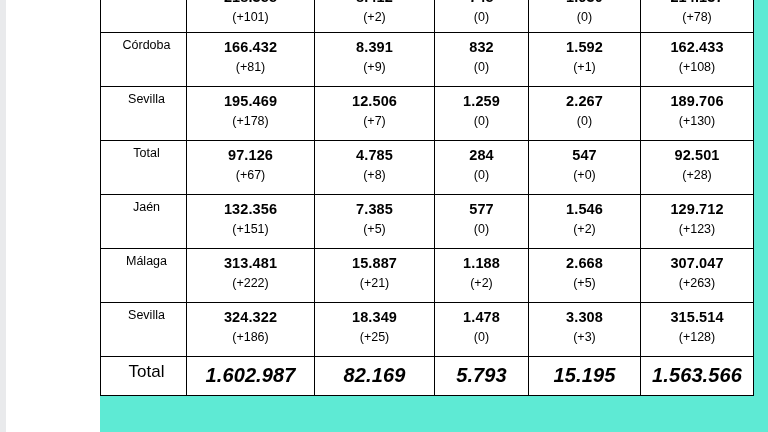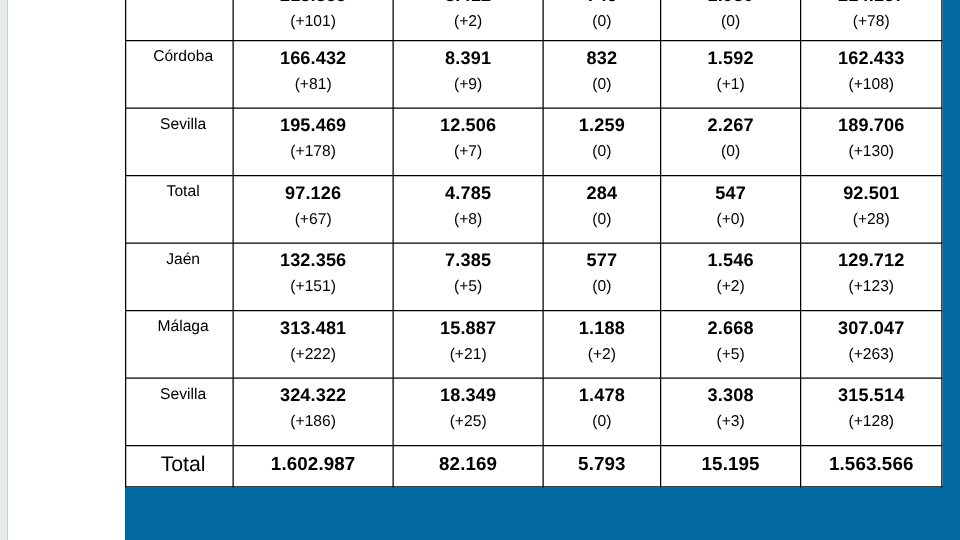--- a/index.html
+++ b/index.html
@@ -11,21 +11,21 @@
     overflow: hidden;
   }
   body {
     font-family: "Liberation Sans", sans-serif;
     color: #000000;
   }
   .page {
     position: relative;
     width: 768px;
     height: 432px;
-    background: #0369a1;
+    background: #5eead4;
     box-sizing: border-box;
   }
   .left-gutter {
     position: absolute;
     left: 0;
     top: 0;
     width: 6px;
     height: 432px;
     background: #e9eaec;
   }
@@ -74,22 +74,23 @@
     line-height: 1.5;
   }
   .total-row td {
     font-weight: bold;
   }
   .total-row .cell-region {
     font-weight: normal;
     font-size: 17px;
   }
   .total-row .main-val {
-    font-size: 15px;
+    font-size: 20px;
     font-weight: bold;
+    font-style: italic;
   }
   col.c0 { width: 86px; }
   col.c1 { width: 128px; }
   col.c2 { width: 120px; }
   col.c3 { width: 94px; }
   col.c4 { width: 112px; }
   col.c5 { width: 113px; }
   .row-tall .cell-num, .row-tall .cell-region { height: 42px; }
 </style>
 </head>

